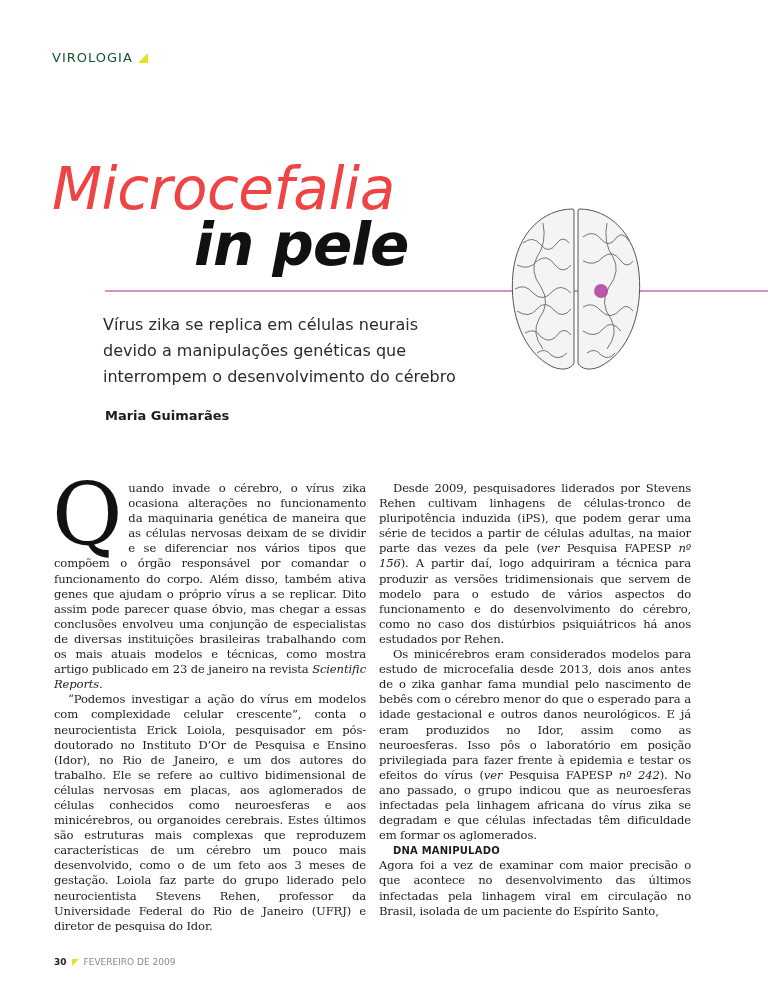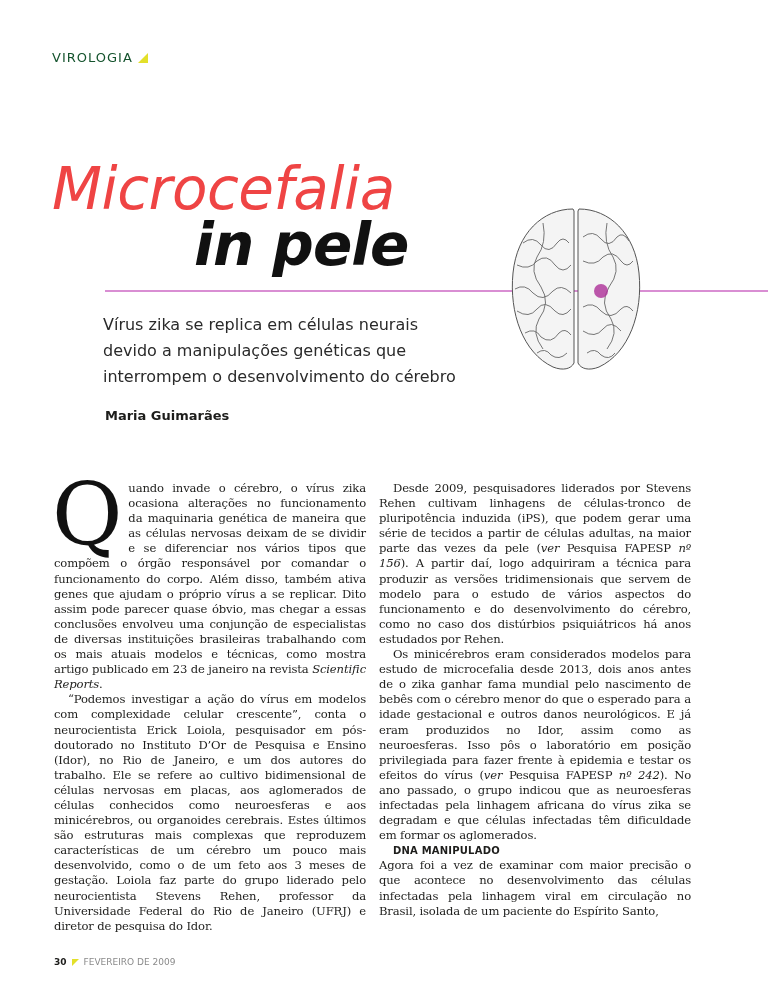--- a/index.html
+++ b/index.html
@@ -122,20 +122,20 @@
   <p class="first">
     <span class="dropcap">Q</span><span>uando invade o cérebro, o vírus zika ocasiona alterações no funcionamento da maquinaria genética de maneira que as células nervosas deixam de se dividir e se diferenciar nos vários tipos que compõem o órgão responsável por comandar o funcionamento do corpo. Além disso, também ativa genes que ajudam o próprio vírus a se replicar. Dito assim pode parecer quase óbvio, mas chegar a essas conclusões envolveu uma conjunção de especialistas de diversas instituições brasileiras trabalhando com os mais atuais modelos e técnicas, como mostra artigo publicado em 23 de janeiro na revista </span><em>Scientific Reports</em><span>.</span>
   </p>
   <p>“Podemos investigar a ação do vírus em modelos com complexidade celular crescente”, conta o neurocientista Erick Loiola, pesquisador em pós-doutorado no Instituto D’Or de Pesquisa e Ensino (Idor), no Rio de Janeiro, e um dos autores do trabalho. Ele se refere ao cultivo bidimensional de células nervosas em placas, aos aglomerados de células conhecidos como neuroesferas e aos minicérebros, ou organoides cerebrais. Estes últimos são estruturas mais complexas que reproduzem características de um cérebro um pouco mais desenvolvido, como o de um feto aos 3 meses de gestação. Loiola faz parte do grupo liderado pelo neurocientista Stevens Rehen, professor da Universidade Federal do Rio de Janeiro (UFRJ) e diretor de pesquisa do Idor.</p>
 </div>
 
 <div class="col col-right">
   <p><span>Desde 2009, pesquisadores liderados por Stevens Rehen cultivam linhagens de células-tronco de pluripotência induzida (iPS), que podem gerar uma série de tecidos a partir de células adultas, na maior parte das vezes da pele (</span><em>ver</em><span> Pesquisa FAPESP </span><em>nº 156</em><span>). A partir daí, logo adquiriram a técnica para produzir as versões tridimensionais que servem de modelo para o estudo de vários aspectos do funcionamento e do desenvolvimento do cérebro, como no caso dos distúrbios psiquiátricos há anos estudados por Rehen.</span></p>
   <p><span>Os minicérebros eram considerados modelos para estudo de microcefalia desde 2013, dois anos antes de o zika ganhar fama mundial pelo nascimento de bebês com o cérebro menor do que o esperado para a idade gestacional e outros danos neurológicos. E já eram produzidos no Idor, assim como as neuroesferas. Isso pôs o laboratório em posição privilegiada para fazer frente à epidemia e testar os efeitos do vírus (</span><em>ver</em><span> Pesquisa FAPESP </span><em>nº 242</em><span>). No ano passado, o grupo indicou que as neuroesferas infectadas pela linhagem africana do vírus zika se degradam e que células infectadas têm dificuldade em formar os aglomerados.</span></p>
   <p class="subhead">DNA MANIPULADO</p>
-  <p class="noindent">Agora foi a vez de examinar com maior precisão o que acontece no desenvolvimento das células infectadas pela linhagem viral em circulação no Brasil, isolada de um paciente do Espírito Santo,</p>
+  <p class="noindent">Agora foi a vez de examinar com maior precisão o que acontece no desenvolvimento das últimos infectadas pela linhagem viral em circulação no Brasil, isolada de um paciente do Espírito Santo,</p>
 </div>
 
 <div class="footer">
   <span class="pg">30</span>
   <span class="tri2"></span>
   <span>FEVEREIRO DE 2009</span>
 </div>
 
 </body></html>

